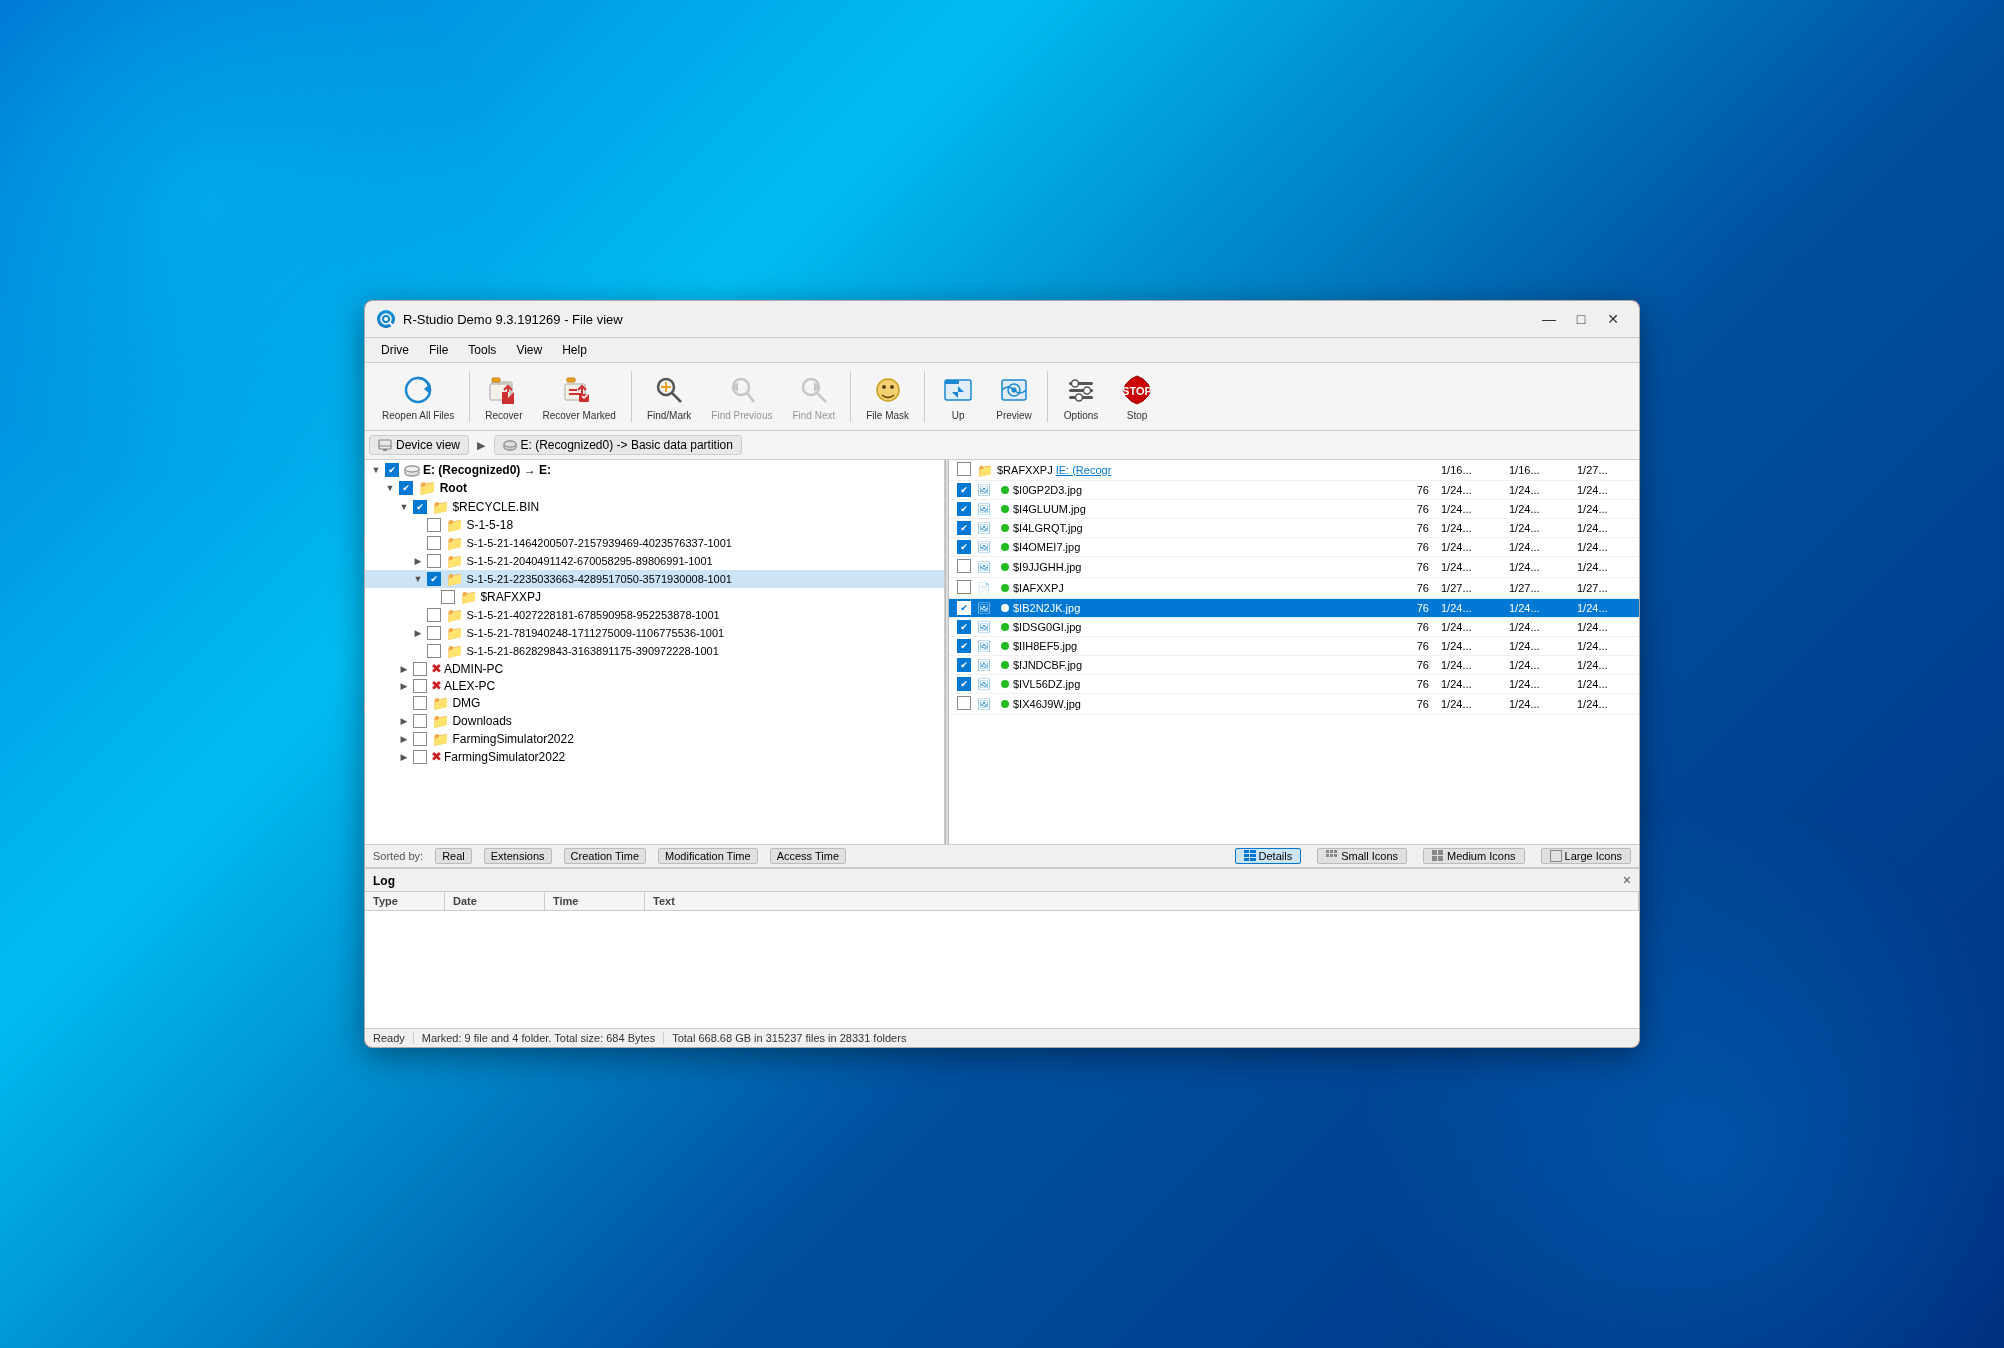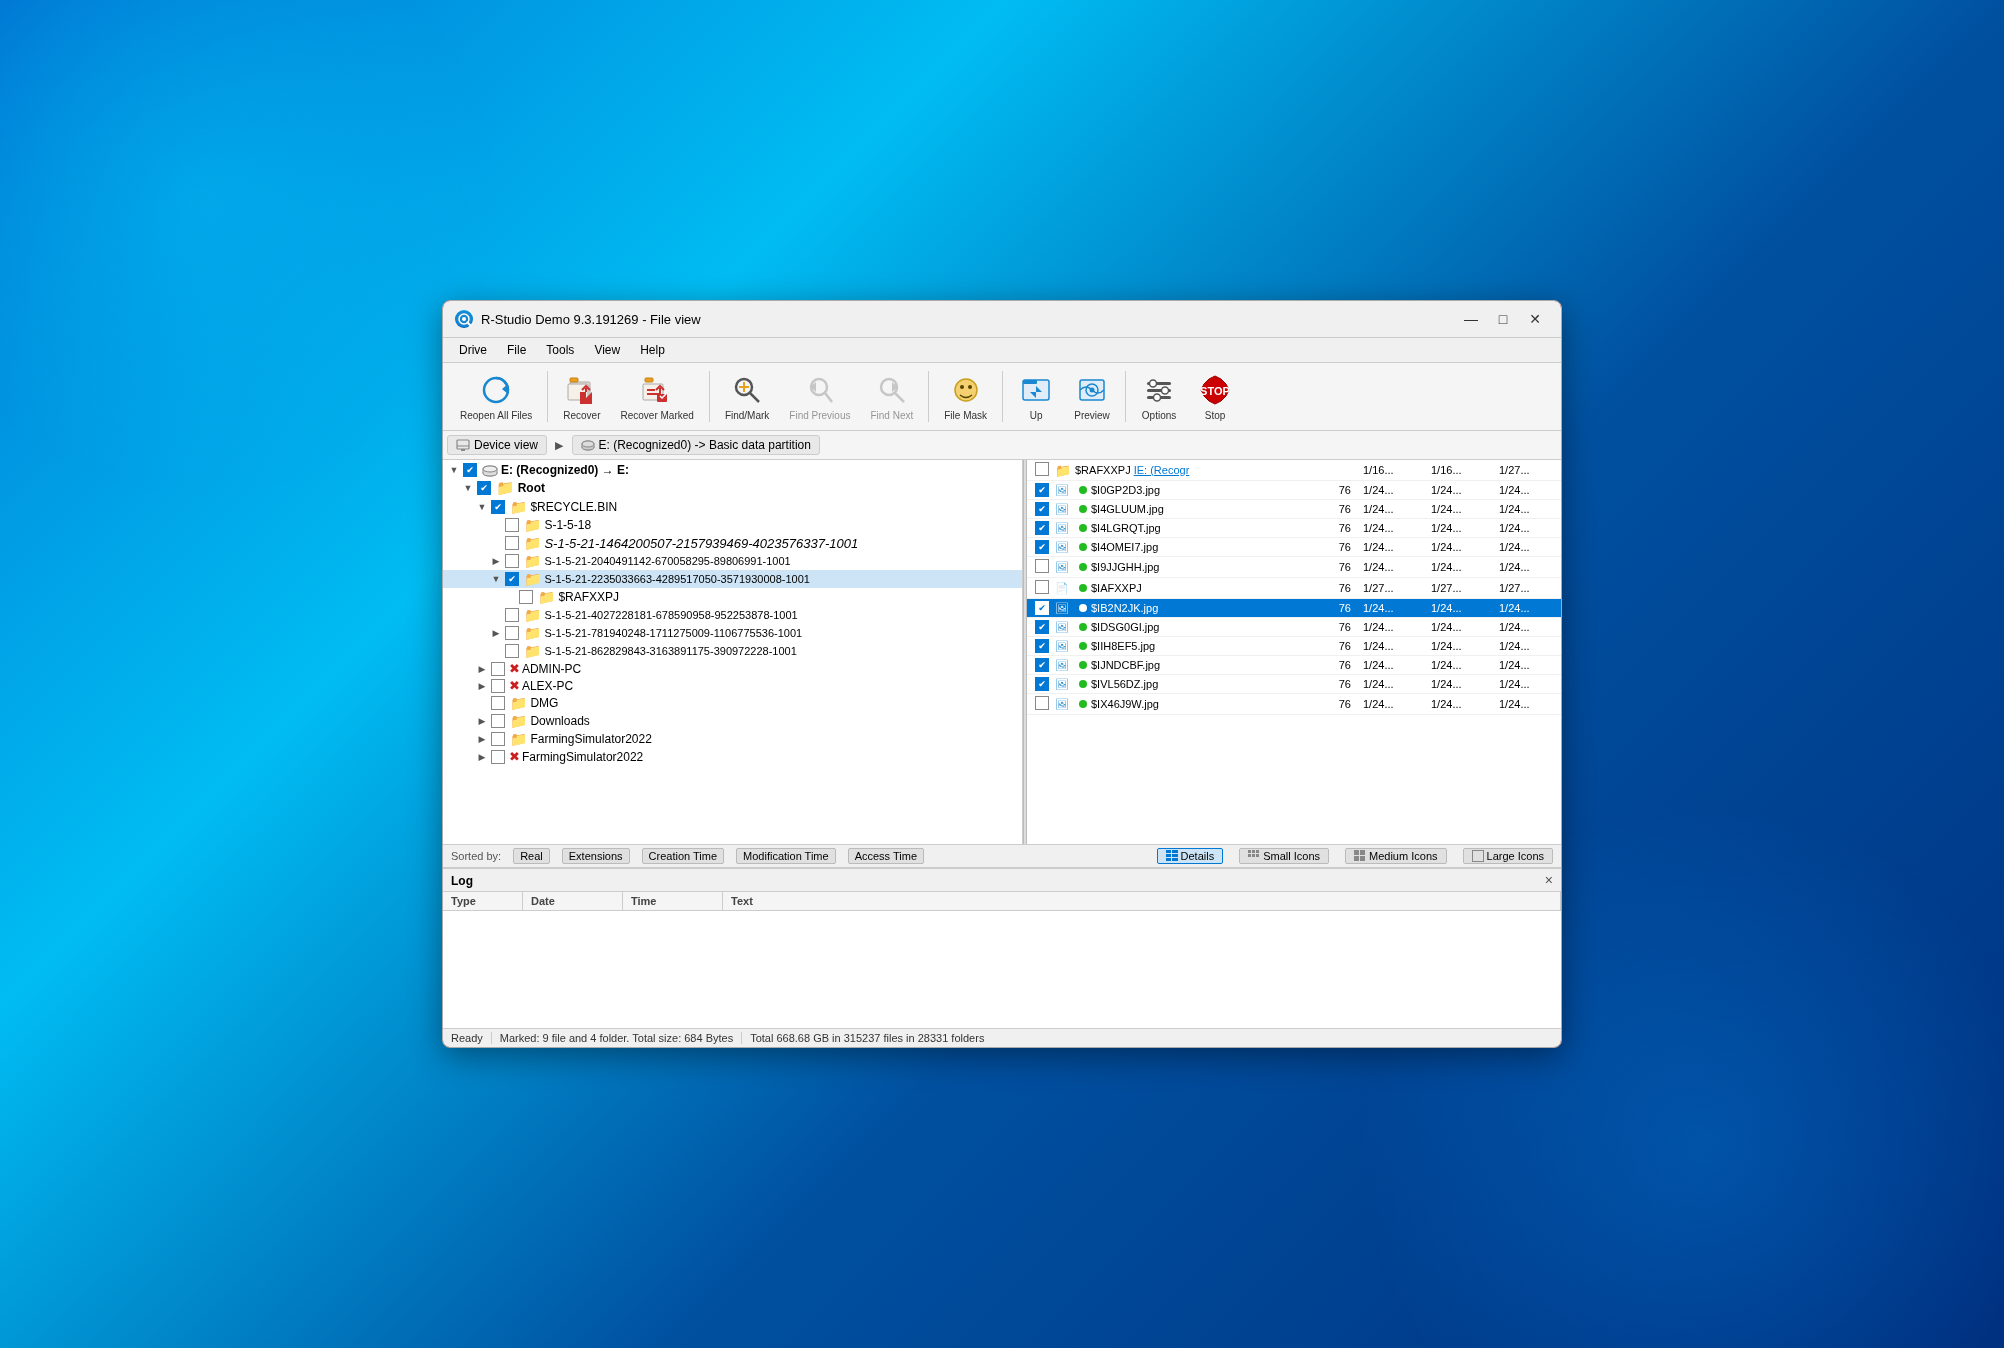--- a/index.html
+++ b/index.html
@@ -27,21 +27,21 @@
       content: '';
       position: fixed;
       bottom: -150px; right: -50px;
       width: 700px; height: 700px;
       border-radius: 50%;
       background: radial-gradient(circle, rgba(0,120,212,0.4) 0%, transparent 70%);
       pointer-events: none;
     }
 
     .window {
-      width: 1120px;
+      width: 1276px;
       background: #b91c1c;
       border: 1px solid #aaa;
       border-radius: 8px;
       box-shadow: 0 8px 32px rgba(0,0,0,0.4);
       overflow: hidden;
       position: relative;
       z-index: 10;
     }
     .title-bar {
       background: #f0f0f0;
@@ -563,21 +563,21 @@
         <span class="tree-toggle" style="color:transparent;">▶</span>
         <span class="tree-cb"></span>
         <span class="folder-yellow" style="font-size:14px; margin:0 3px;">📁</span>
         <span class="tree-label">S-1-5-18</span>
       </div>
 
       <div class="tree-item" style="padding-left:46px;">
         <span class="tree-toggle" style="color:transparent;">▶</span>
         <span class="tree-cb"></span>
         <span class="folder-yellow" style="font-size:14px; margin:0 3px;">📁</span>
-        <span class="tree-label" style="font-size:13px;font-style:italic;">S-1-5-21-1464200507-2157939469-4023576337-1001</span>
+        <span class="tree-label" style="font-size:11px;">S-1-5-21-1464200507-2157939469-4023576337-1001</span>
       </div>
 
       <div class="tree-item" style="padding-left:46px;">
         <span class="tree-toggle">▶</span>
         <span class="tree-cb"></span>
         <span class="folder-yellow" style="font-size:14px; margin:0 3px;">📁</span>
         <span class="tree-label" style="font-size:11px;">S-1-5-21-2040491142-670058295-89806991-1001</span>
       </div>
 
       <div class="tree-item selected" style="padding-left:46px;">

